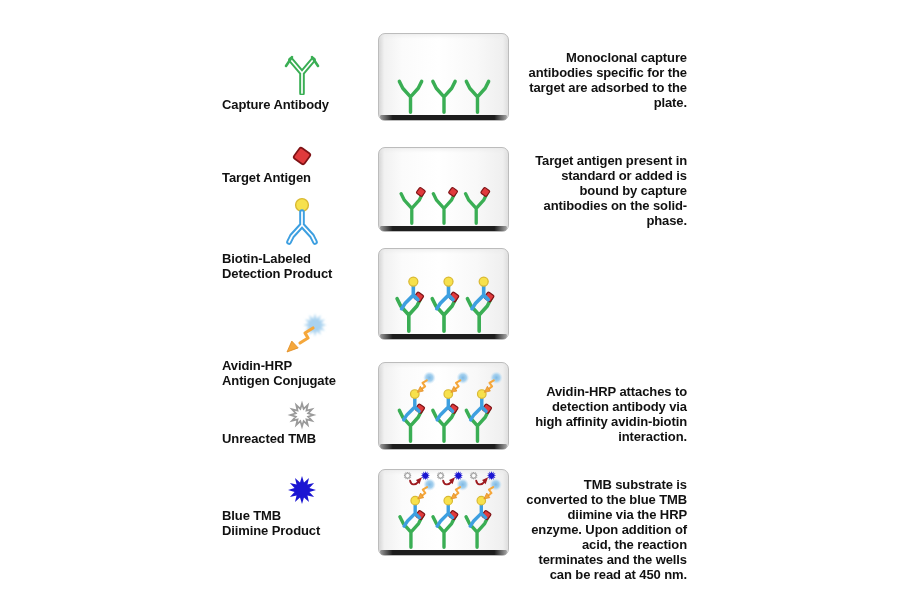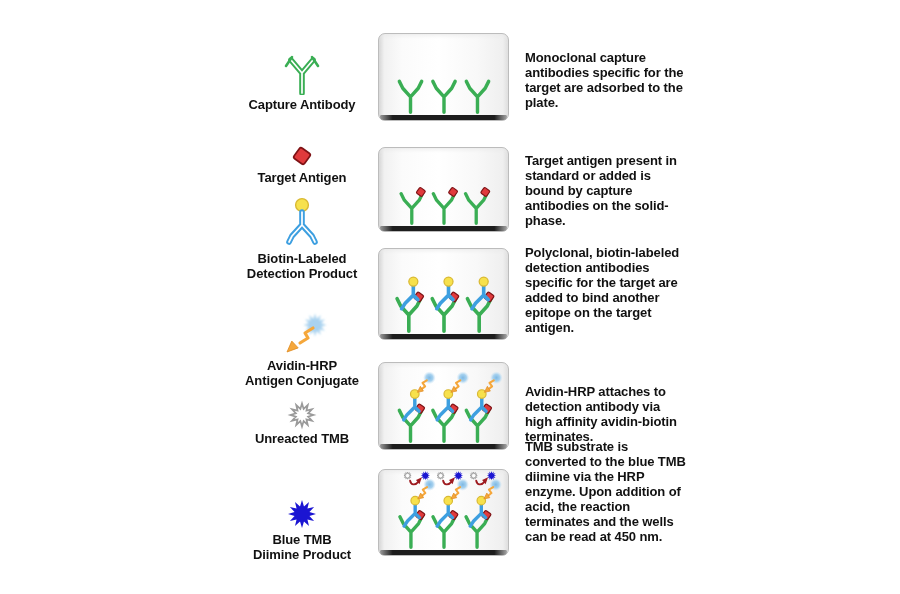--- a/index.html
+++ b/index.html
@@ -1,21 +1,21 @@
 <!DOCTYPE html>
 <html style="--c-green: #3AAE54; --c-blue: #3D9FE0; --c-biotin: #F7E14C; --c-biotin-edge: #D9B934; --c-red: #E03A3C; --c-red-dark: #7E1215; --c-orange: #F5A73B; --c-orange-dark: #DE8A1F; --c-hrp-halo: #A9D2EF; --c-tmb-blue: #1B15D2; --c-tmb-unreacted-edge: #9A9A9A; --c-arrow-dark-red: #9E1B20; --c-well-border: #BCBCBC; --c-text: #111111;"><head>
 <meta charset="utf-8">
 <style>
   html,body{margin:0;padding:0;background:#fff;}
   .canvas{
     position:relative; width:900px; height:594px; background:#ffffff;
     font-family:"Liberation Sans", sans-serif; overflow:hidden;
   }
   
-  .legend-item{position:absolute; left:222px; width:160px; text-align:center;}
+  .legend-item{position:absolute; left:222px; width:160px; }
   .legend-item svg{display:block; margin:0 auto;}
   .legend-label{
     margin-top:2px; font-size:13px; line-height:15px; font-weight:700;
     color:var(--c-text,#111); white-space:pre-line; letter-spacing:-0.1px;
   }
   
   .well{
     position:absolute; left:378px; width:131px; box-sizing:border-box;
     border:1.5px solid var(--c-well-border,#bcbcbc); border-radius:7px;
     background:linear-gradient(90deg,#d6d6d6 0%,#f1f1f1 4%,#fbfbfb 18%,#ffffff 46%,#f8f8f8 76%,#efefef 96%,#dedede 100%);
@@ -25,20 +25,21 @@
     position:absolute; left:1px; right:1px; bottom:0; height:5px;
     background:linear-gradient(90deg,#9a9a9a 0%,#1d1d1d 10%,#1d1d1d 90%,#a6a6a6 100%);
     border-radius:2px 2px 5px 5px;
   }
   .well-svg{position:absolute; left:50%; transform:translateX(-50%); bottom:6px; overflow:visible;}
   
   .step-desc{
     position:absolute; left:525px; width:162px;
     font-size:13px; line-height:15px; font-weight:700; color:var(--c-text,#111);
     letter-spacing:-0.1px;
+    text-align:right;
   }
   
   .st-green{stroke:var(--c-green,#3AAE54); stroke-width:4; fill:none; stroke-linecap:round; stroke-linejoin:round;}
   .st-green-thick{stroke:var(--c-green,#3AAE54); stroke-width:5.6; fill:none; stroke-linecap:round; stroke-linejoin:round;}
   .st-green-tick{stroke:var(--c-green,#3AAE54); stroke-width:2.6; fill:none; stroke-linecap:round;}
   .st-blue{stroke:var(--c-blue,#3D9FE0); stroke-width:4; fill:none; stroke-linecap:round; stroke-linejoin:round;}
   .st-blue-thick{stroke:var(--c-blue,#3D9FE0); stroke-width:5.6; fill:none; stroke-linecap:round; stroke-linejoin:round;}
   .st-white-inner{stroke:#ffffff; stroke-width:1.7; fill:none; stroke-linecap:round; stroke-linejoin:round;}
   .antigen{fill:var(--c-red,#E03A3C); stroke:var(--c-red-dark,#7E1215); stroke-width:1.4;}
   .biotin{fill:var(--c-biotin,#F7E14C); stroke:var(--c-biotin-edge,#D9B934); stroke-width:1.4;}
@@ -160,21 +161,21 @@
 Antigen Conjugate</div>
   </div>
 
   <div class="legend-item" style="top:401px">
     <svg width="28" height="28" viewBox="-14 -14 28 28" style="overflow:visible">
       <use href="#star12" transform="scale(1.15)" class="star-white" style="stroke-width:1.5"></use>
     </svg>
     <div class="legend-label">Unreacted TMB</div>
   </div>
 
-  <div class="legend-item" style="top:498px">
+  <div class="legend-item" style="top:474px">
     <svg width="32" height="32" viewBox="-16 -16 32 32" style="overflow:visible">
       <use href="#star12" transform="scale(1.4)" class="star-blue"></use>
     </svg>
     <div class="legend-label">Blue TMB
 Diimine Product</div>
   </div>
 
   <div class="well" style="top:33px;height:88px">
     <svg class="well-svg" viewBox="0 0 138 92" width="119" height="79" preserveAspectRatio="xMidYMax meet">
       <use href="#unit1" transform="translate(12,0)"></use>
@@ -215,17 +216,16 @@
     <svg class="well-svg" viewBox="0 0 138 92" width="117" height="78" preserveAspectRatio="xMidYMax meet">
       <use href="#unit5" transform="translate(12,0)"></use>
         <use href="#unit5" transform="translate(51,0)"></use>
         <use href="#unit5" transform="translate(90,0)"></use>
     </svg>
     <div class="well-floor"></div>
   </div>
 
   <div class="step-desc" style="top:50px">Monoclonal capture antibodies specific for the target are adsorbed to the plate.</div>
   <div class="step-desc" style="top:153px">Target antigen present in standard or added is bound by capture antibodies on the solid-phase.</div>
-  <div class="step-desc" style="top:245px">Polyclonal, biotin-labeled detection antibodies specific for the target are added to bind another epitope on the target antigen.</div>
-  <div class="step-desc" style="top:384px">Avidin-HRP attaches to detection antibody via high affinity avidin-biotin terminates.</div>
-  <div class="step-desc" style="top:439px">TMB substrate is converted to the blue TMB diimine via the HRP enzyme. Upon addition of acid, the reaction terminates and the wells can be read at 450 nm.</div>
+  <div class="step-desc" style="top:384px">Avidin-HRP attaches to detection antibody via high affinity avidin-biotin interaction.</div>
+  <div class="step-desc" style="top:477px">TMB substrate is converted to the blue TMB diimine via the HRP enzyme. Upon addition of acid, the reaction terminates and the wells can be read at 450 nm.</div>
 
 </div>
 
 </body></html>

